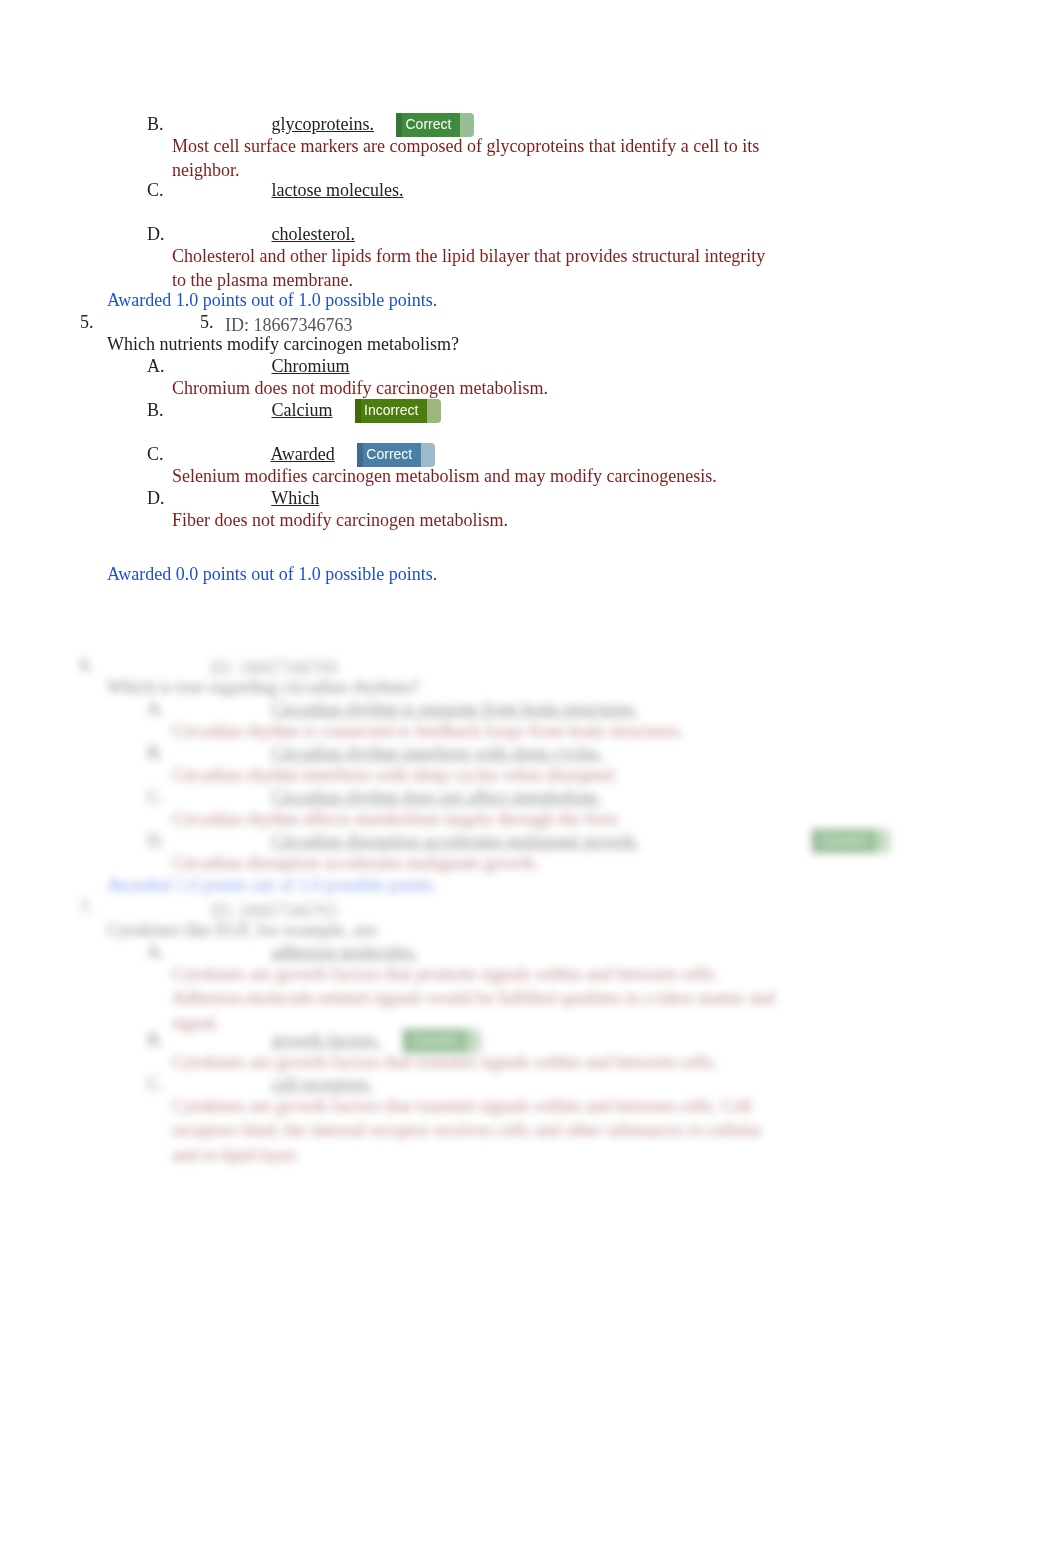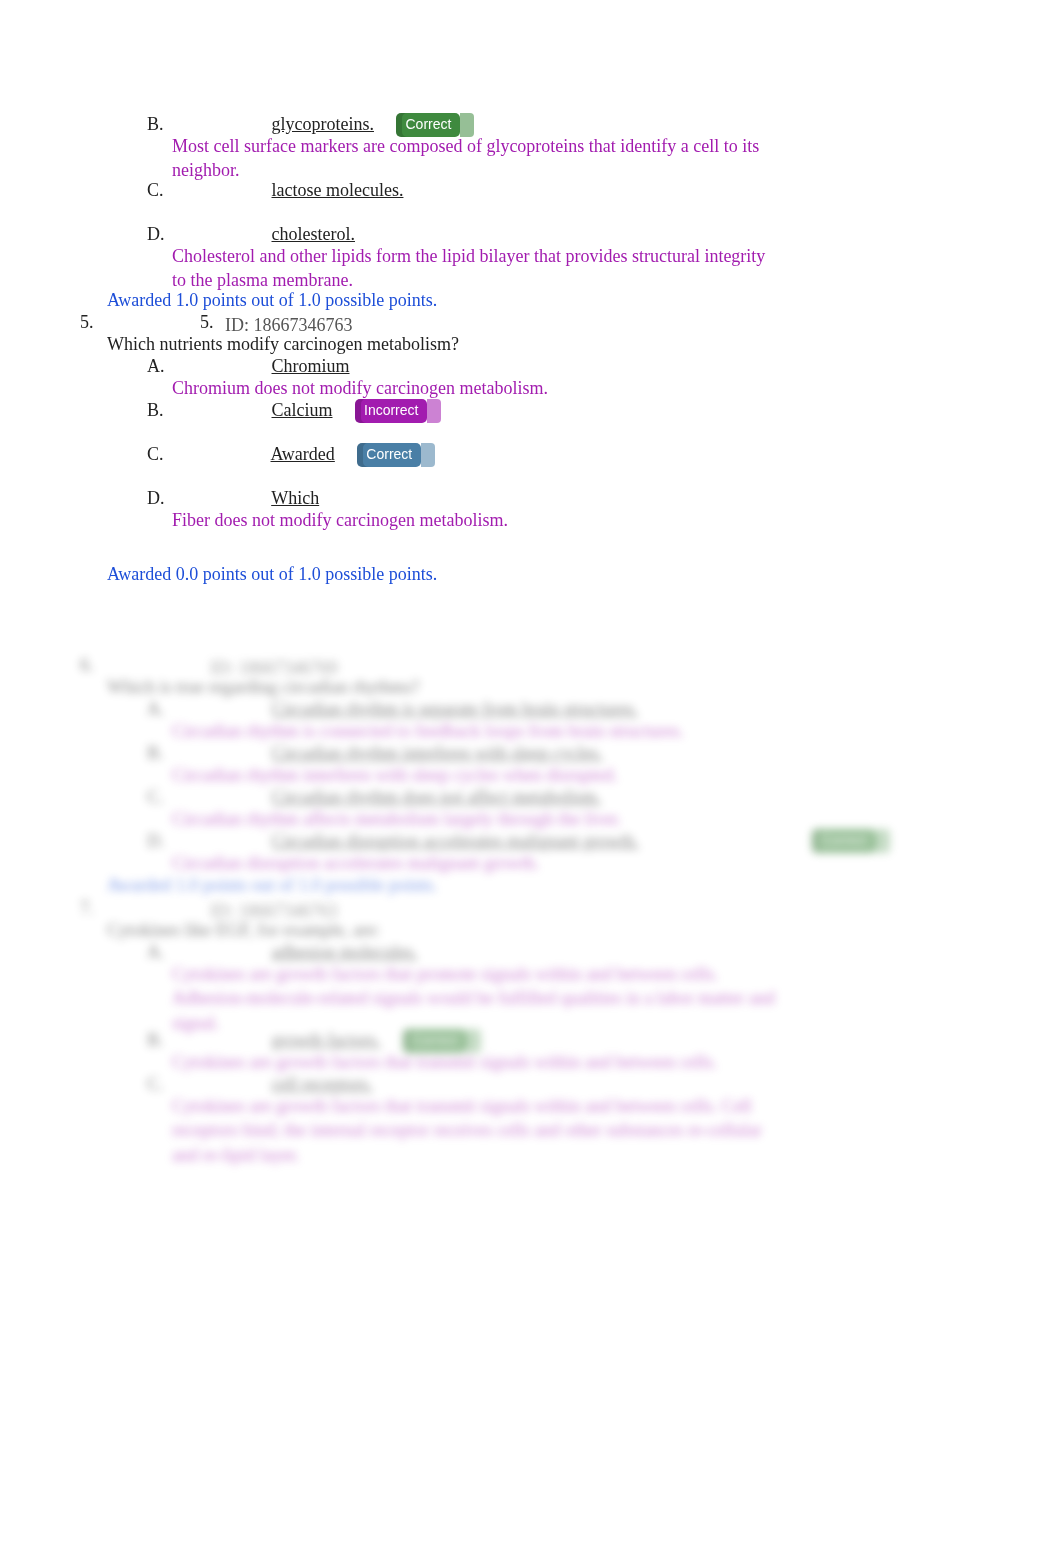--- a/index.html
+++ b/index.html
@@ -55,39 +55,39 @@
   .opt-text {
     display: inline;
     text-decoration: underline;
   }
   .badge {
     display: inline-block;
     font-family: Arial, Helvetica, sans-serif;
     font-size: 14px;
     color: #fff;
     padding: 2px 9px 3px 9px;
-    border-radius: 5px;
+    border-radius: 0;
     margin-left: 18px;
     vertical-align: 1px;
     box-shadow: 6px 0 0 0 rgba(0,0,0,0.15) inset, -12px 0 0 -6px rgba(0,0,0,0) inset;
     position: relative;
   }
   .badge.correct { background: #3f8a3f; }
   .badge.correct-blue { background: #4a7fa6; }
-  .badge.incorrect { background: #a21caf; }
+  .badge.incorrect { background: #4d7c0f; }
   .badge::after{
     content:"";
     position:absolute; right:-14px; top:0; bottom:0; width:14px;
     background: inherit; opacity:.55; border-radius:0 4px 4px 0;
   }
   .explain {
     position: absolute;
     left: 172px;
     width: 610px;
-    color: #a21caf;
+    color: #7f1d1d;
   }
   .awarded {
     position: absolute;
     left: 107px;
     color: #1d4ed8;
   }
   
   .faded { filter: blur(4px); opacity: .55; }
   .badge.right-far {
     position: absolute;
@@ -135,20 +135,21 @@
     <span class="opt-letter">B.</span>
     <span class="opt-text">Calcium</span>
     <span class="badge incorrect">Incorrect</span>
   </div>
 
   <div class="opt-row" style="top:442px">
     <span class="opt-letter">C.</span>
     <span class="opt-text">Awarded</span>
     <span class="badge correct-blue">Correct</span>
   </div>
+  <div class="explain" style="top:464px">Selenium modifies carcinogen metabolism and may modify carcinogenesis.</div>
 
   <div class="opt-row" style="top:486px">
     <span class="opt-letter">D.</span>
     <span class="opt-text">Which</span>
   </div>
   <div class="explain" style="top:508px">Fiber does not modify carcinogen metabolism.</div>
 
   <div class="awarded" style="top:562px">Awarded 0.0 points out of 1.0 possible points.</div>
 
   <div class="faded">

